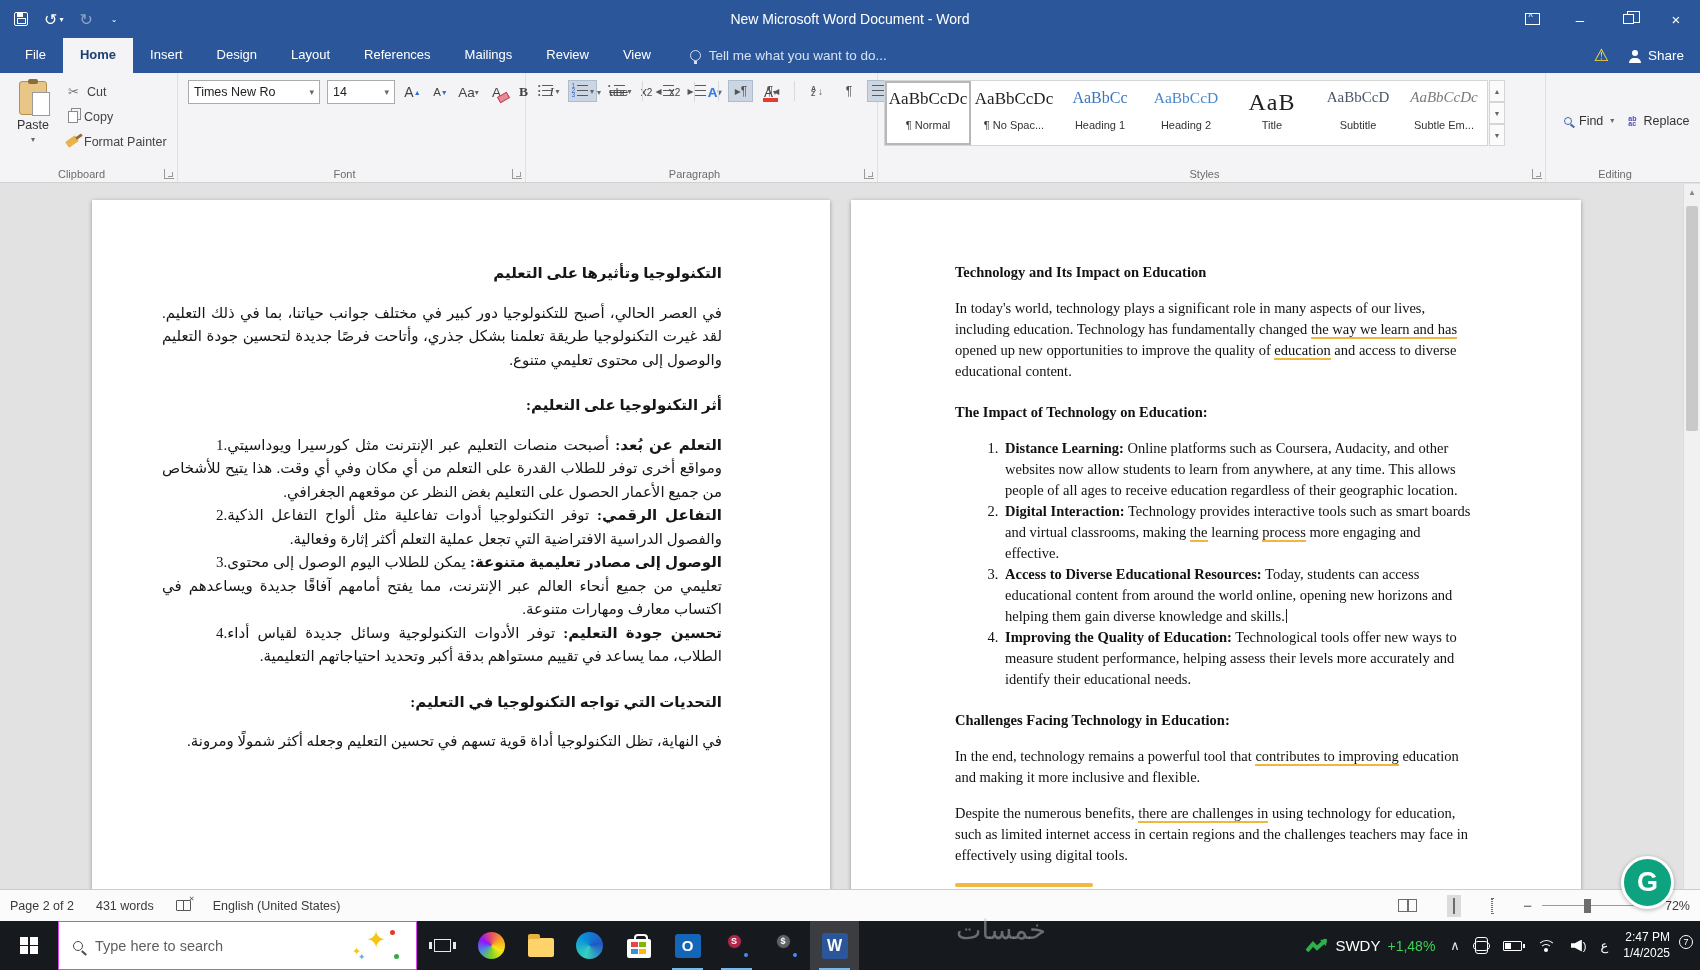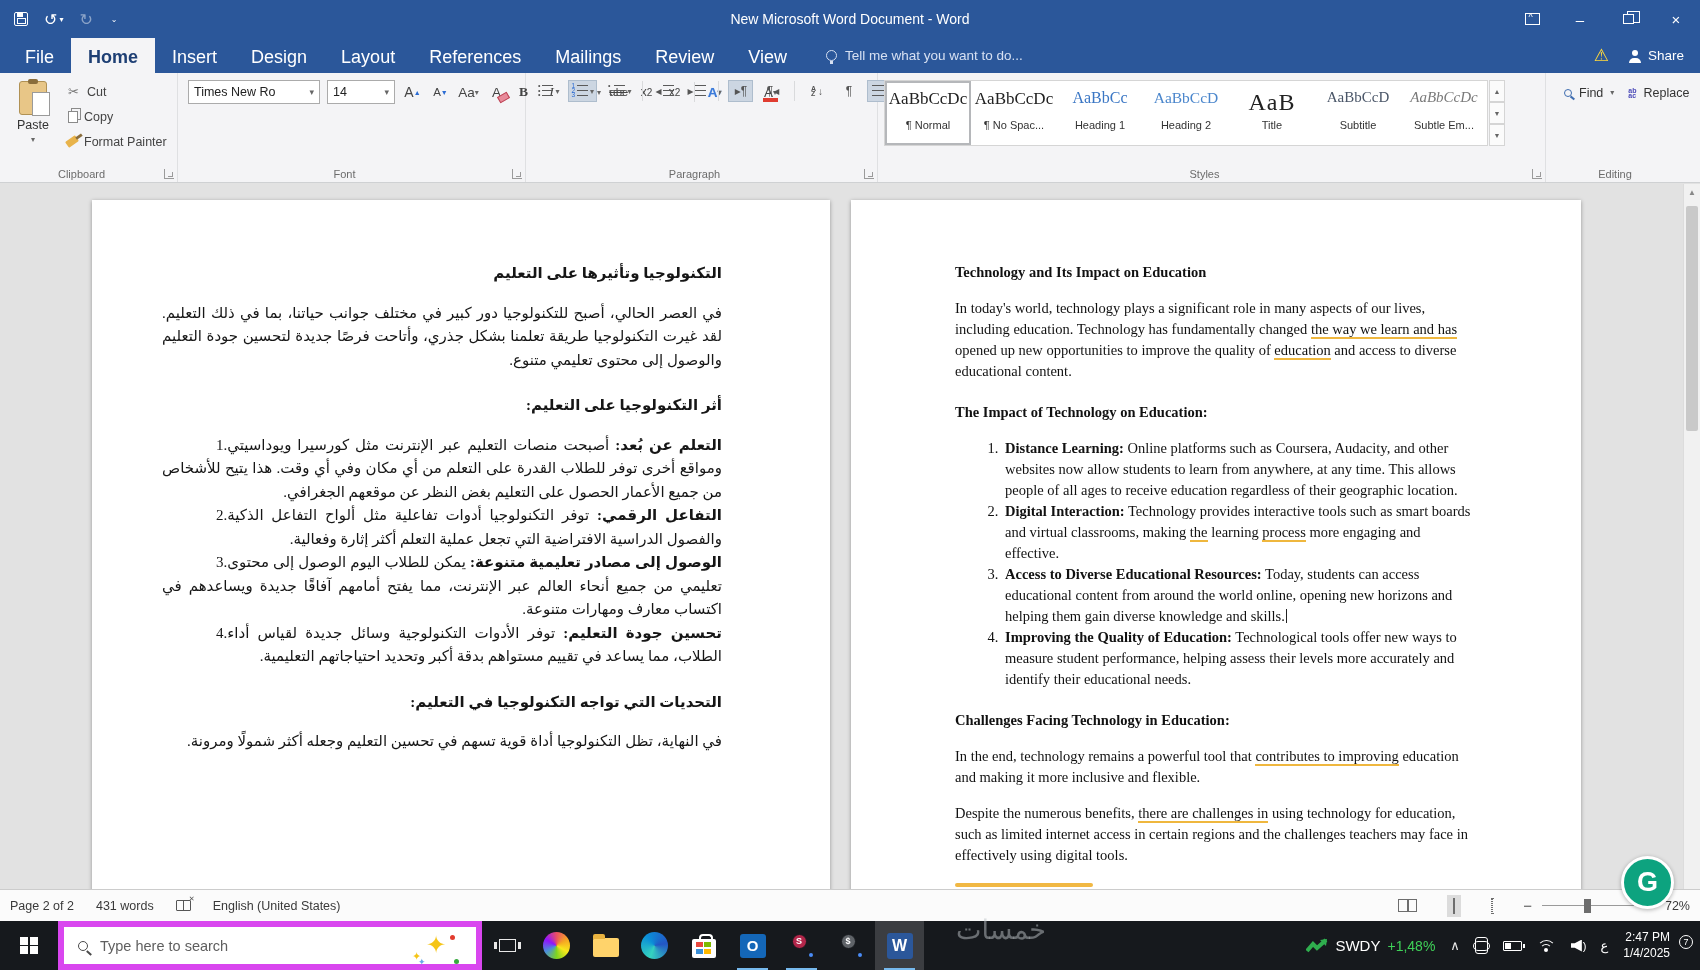--- a/index.html
+++ b/index.html
@@ -19,21 +19,21 @@
   .title-text { position:absolute; left:0; right:0; text-align:center; font-size:14px; }
   .win-controls { margin-left:auto; display:flex; z-index:2; }
   .win-btn { width:48px; height:38px; display:flex; align-items:center; justify-content:center; font-size:15px; color:#fff; }
   .ic-ribopts { width:15px; height:12px; border:1.4px solid #fff; position:relative; }
   .ic-ribopts::after { content:"^"; position:absolute; top:-2px; left:3px; font-size:9px; }
   .ic-restore { width:11px; height:10px; border:1.4px solid #fff; position:relative; background:#2b579a; }
   .ic-restore::before { content:""; position:absolute; top:-4px; left:3px; width:11px; height:10px; border:1.4px solid #fff; z-index:-1; }
 
   
   .tabrow { position:absolute; top:38px; left:0; right:0; height:35px; background:#2b579a; display:flex; align-items:stretch; color:#fff; padding-left:8px; }
-  .tab { padding:9px 17px 0; font-size:18px; cursor:default; }
+  .tab { padding:9px 17px 0; font-size:13px; cursor:default; }
   .tab.active { background:#f4f4f6; color:#1e3f74; font-weight:bold; }
   .tellme { display:flex; align-items:center; gap:8px; color:#d6e0f2; font-size:13.5px; margin-left:22px; }
   .ic-bulb { width:11px; height:11px; border:1.4px solid #d6e0f2; border-radius:50%; position:relative; }
   .ic-bulb::after { content:""; position:absolute; left:3px; bottom:-4px; width:3px; height:3px; background:#d6e0f2; }
   .tabrow-right { margin-left:auto; display:flex; align-items:center; gap:20px; padding-right:16px; }
   .warn { color:#ffd83b; font-size:17px; }
   .share { display:flex; align-items:center; gap:7px; font-size:13.5px; }
   .ic-person { width:12px; height:12px; position:relative; }
   .ic-person::before { content:""; position:absolute; top:0; left:3px; width:6px; height:6px; border-radius:50%; background:#fff; }
   .ic-person::after { content:""; position:absolute; bottom:-1px; left:0; width:12px; height:5px; border-radius:6px 6px 0 0; background:#fff; }
@@ -103,21 +103,21 @@
   .scell:nth-child(3) .sample { color:#3a76c4; font-size:16px; }
   .scell:nth-child(4) .sample { color:#4a86cc; font-size:15.5px; }
   .scell:nth-child(5) .sample { font-size:24px; letter-spacing:1px; }
   .scell:nth-child(6) .sample { color:#4a5668; font-size:15px; }
   .scell:nth-child(7) .sample { color:#7a7a7a; font-style:italic; font-size:15px; }
   .gal-scroll { width:16px; margin:2px 0 0 1px; display:flex; flex-direction:column; height:66px; }
   .gal-scroll div { flex:1; border:1px solid #d5d5d5; background:#fbfbfb; font-size:7px; color:#666; display:flex; align-items:center; justify-content:center; }
 
   
   .g-edit { width:152px; border-right:none; }
-  .erow { display:flex; align-items:center; gap:7px; font-size:12.5px; color:#333; height:25px; padding-left:8px; }
+  .erow { display:flex; align-items:center; gap:7px; font-size:12.5px; color:#333; height:25px; padding-left:8px;margin-top:28px; }
   .ic-mag { width:8px; height:8px; border:1.6px solid #3f6db0; border-radius:50%; position:relative; }
   .ic-mag::after { content:""; position:absolute; right:-4px; bottom:-3px; width:5px; height:1.8px; background:#3f6db0; transform:rotate(40deg); }
   .ic-repl { font-size:7px; line-height:5px; color:#4a49b8; font-weight:bold; }
   .ic-cursor { width:10px; height:12px; background:#555; clip-path:polygon(0 0,100% 55%,55% 60%,75% 95%,60% 100%,42% 66%,0 80%); }
 
   
   .docarea { position:absolute; top:184px; left:0; right:0; height:705px; background:#e2e2e2; overflow:hidden; }
   .page { position:absolute; top:16px; background:#fff; box-shadow:0 1px 4px rgba(0,0,0,.35); height:1400px; }
   .page.pg-ar { left:92px; width:738px; padding:62px 108px 0 70px; }
   .page.pg-en { left:851px; width:730px; padding:62px 104px 0 104px; }
@@ -161,21 +161,21 @@
   .z-tick { position:absolute; left:46px; top:-3px; width:1px; height:8px; background:#9a9a9a; }
   .z-minus { font-size:15px; color:#555; }
   .z-pct { width:46px; text-align:right; }
 
   
   .taskbar { position:absolute; top:921px; left:0; right:0; height:49px; background:#16191d; display:flex; align-items:center; color:#fff; }
   .tb-btn { height:100%; display:flex; align-items:center; justify-content:center; }
   .start { width:58px; }
   .winlogo { display:grid; grid-template-columns:8px 8px; grid-template-rows:8px 8px; gap:1.5px; }
   .winlogo span { background:#fff; }
-  .searchbox { width:424px; height:100%; background:#fff; color:#5f5f5f; display:flex; align-items:center; gap:12px; padding:0 14px; font-size:14.5px; position:relative; border:6px solid #d946ef; }
+  .searchbox { width:359px; height:100%; background:#fff; color:#5f5f5f; display:flex; align-items:center; gap:12px; padding:0 14px; font-size:14.5px; position:relative; border:1px solid #d946ef; }
   .ic-mag2 { width:10px; height:10px; border:1.8px solid #4a4a4a; border-radius:50%; position:relative; flex:none; }
   .ic-mag2::after { content:""; position:absolute; right:-5px; bottom:-4px; width:6px; height:2px; background:#4a4a4a; transform:rotate(42deg); }
   .sparkles { position:absolute; right:14px; top:6px; width:52px; height:36px; }
   .sp { position:absolute; }
   .sp1 { color:#f5c518; font-size:24px; left:16px; top:-2px; }
   .sp2 { color:#f5c518; font-size:11px; left:2px; top:17px; }
   .sp3 { color:#6aa8e8; font-size:9px; left:8px; top:24px; }
   .spdot-r { width:5px; height:5px; border-radius:50%; background:#e23b2e; left:40px; top:2px; }
   .spdot-g { width:5px; height:5px; border-radius:50%; background:#36a93f; left:44px; top:26px; }
   .taskview { width:50px; }

